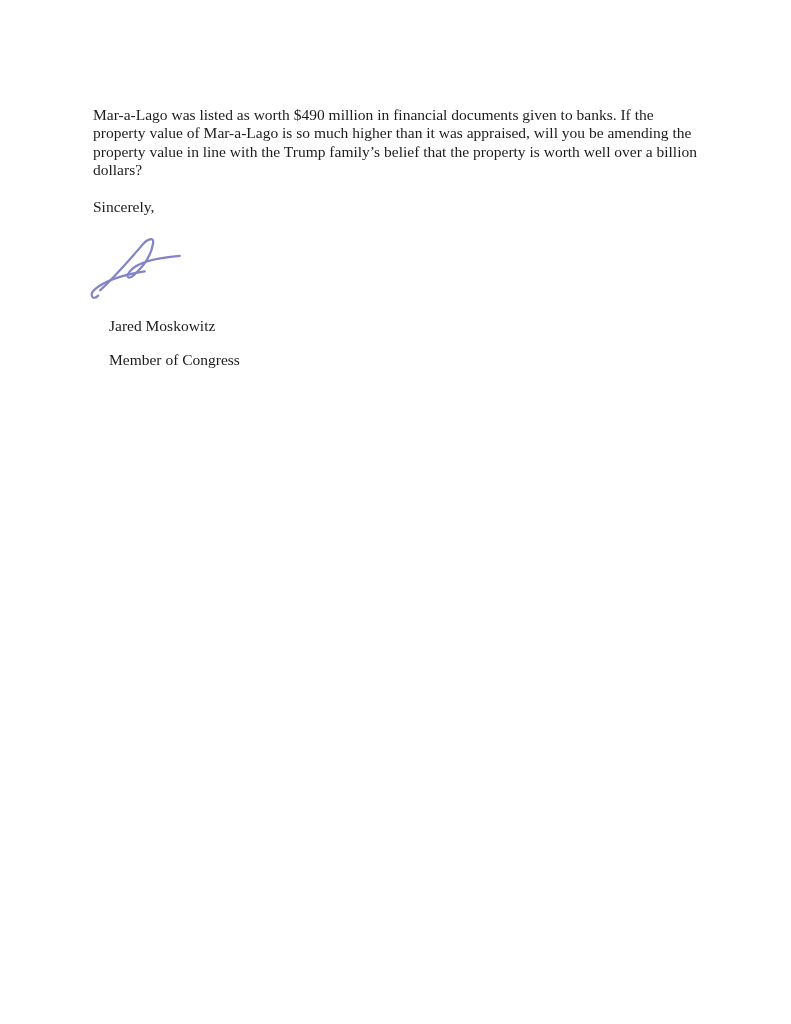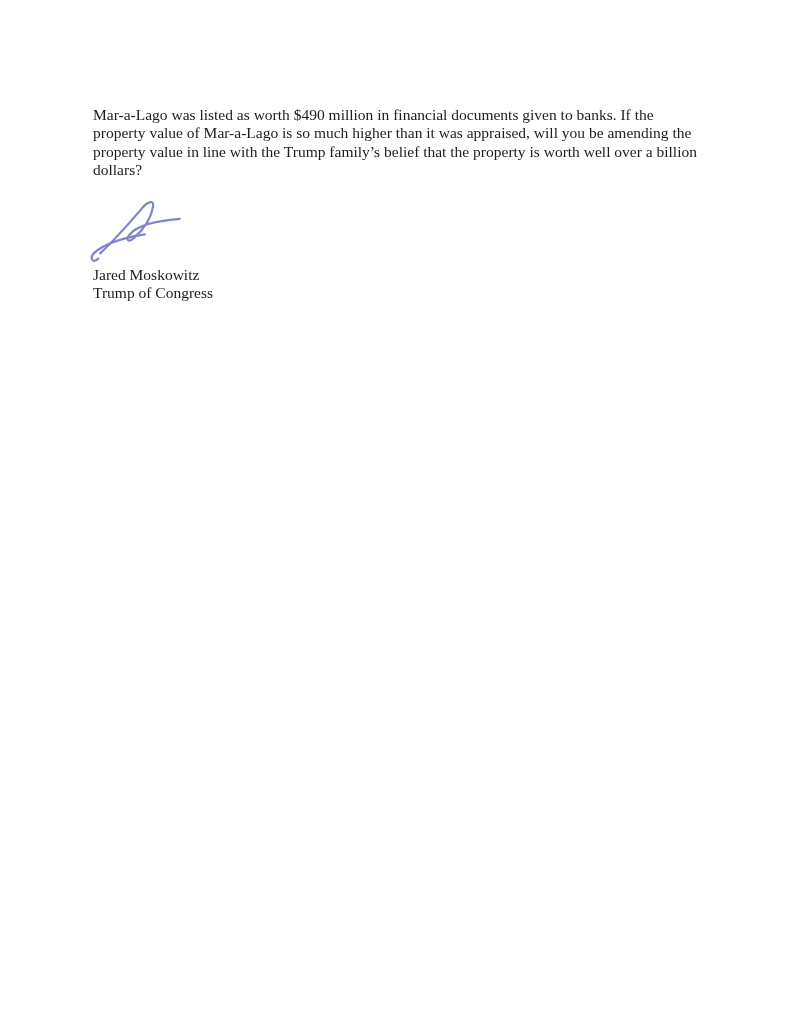--- a/index.html
+++ b/index.html
@@ -33,39 +33,40 @@
     margin: 0 0 6px 0;
   }
   .signature-wrap {
     margin: 0 0 2px -5px;
     height: 66px;
   }
   .signature-wrap svg {
     display: block;
   }
   .signatory-block div {
-    margin: 0;
+    margin: 16px;
   }
 </style>
 </head>
 <body>
 
 <div class="page">
   <div class="letter-content">
 
     <p>Mar-a-Lago was listed as worth $490 million in financial documents given to banks. If the property value of Mar-a-Lago is so much higher than it was appraised, will you be amending the property value in line with the Trump family’s belief that the property is worth well over a billion dollars?</p>
 
 
+    <p class="closing">Sincerely,</p>
 
     <div class="signature-wrap">
       <svg width="98" height="66" viewBox="0 0 100 68" fill="none" xmlns="http://www.w3.org/2000/svg">
         <path d="M12,57 C24,46 42,26 54,12 C60,4 68,1 66.5,9 C64.5,21 56,33 47,41 C41,46.5 37.5,43 43,37 C51,27.5 70,23.5 94,21.5" stroke="#8184c6" stroke-width="2.3" stroke-linecap="round" fill="none"></path>
         <path d="M10,62.5 C4.5,68 0.5,62 6,56.5 C16,47.5 36,41 58,37.5" stroke="#8184c6" stroke-width="2.3" stroke-linecap="round" fill="none"></path>
       </svg>
     </div>
 
     <div class="signatory-block">
       <div>Jared Moskowitz</div>
-      <div>Trump of Congress</div>
+      <div>Member of Congress</div>
     </div>
 
   </div>
 </div>
 
 </body></html>

